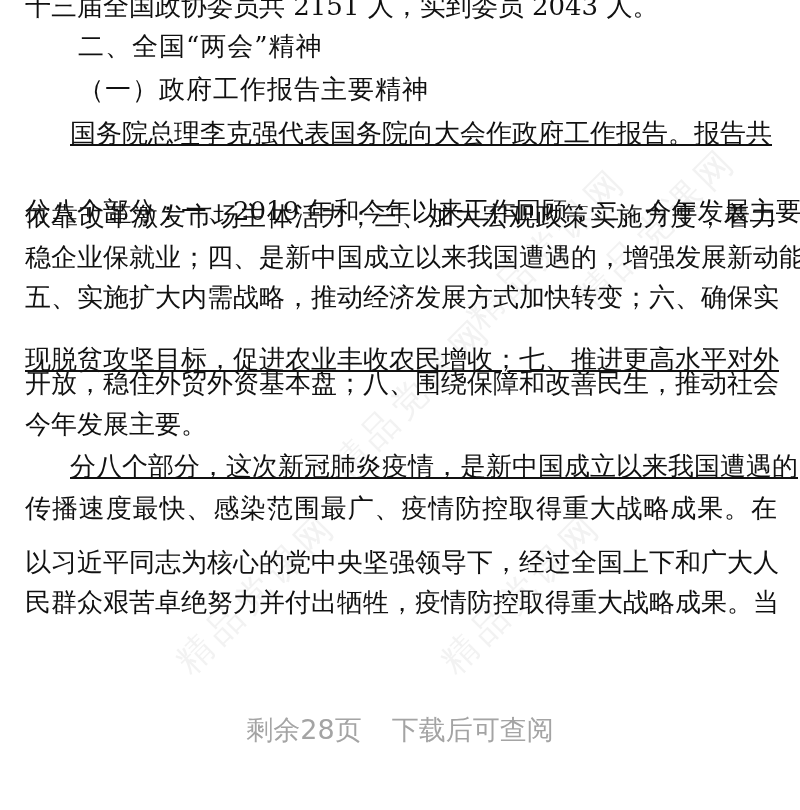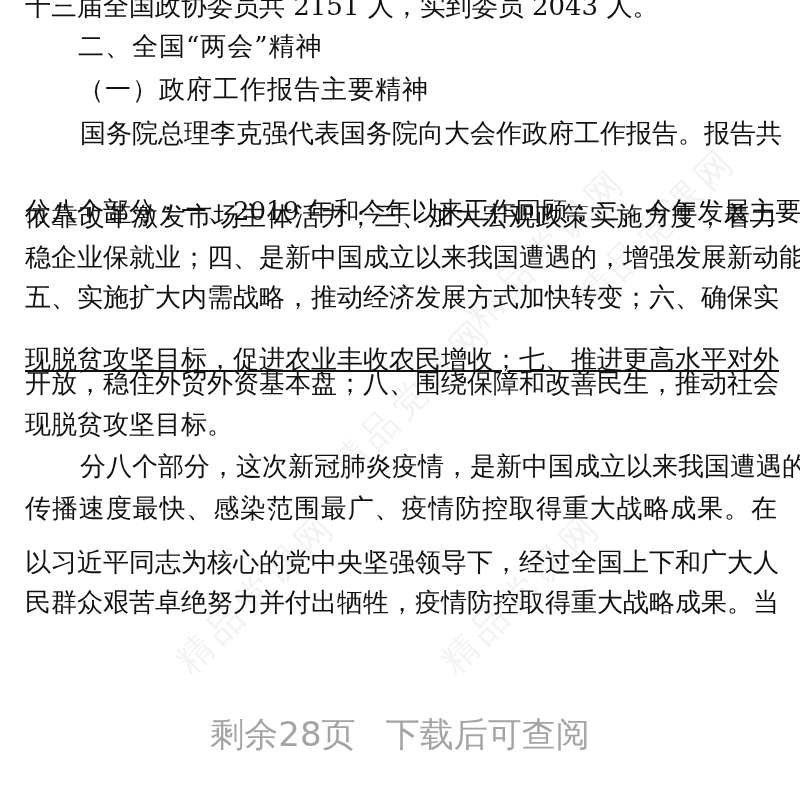--- a/index.html
+++ b/index.html
@@ -14,42 +14,42 @@
       left: 25px;
       width: 752px;
       font-size: 26px;
       line-height: 32px;
       height: 32px;
       white-space: nowrap;
       text-align: justify;
       text-align-last: justify;
       letter-spacing: 0px;
     }
-    .line.indent { left: 80px; width: 699px; }
+    .line.indent { left: 70px; width: 699px; text-decoration: underline; }
     .line.short { text-align: left; text-align-last: left; }
     .line.heading { left: 78px; text-align: left; text-align-last: left; letter-spacing: 1px; }
     .line.subheading { left: 78px; text-align: left; text-align-last: left; letter-spacing: 1px; }
     .watermark {
       position: absolute;
       font-family: "DejaVu Sans", sans-serif;
       font-size: 36px;
       color: rgba(150,150,150,0.12);
       transform: rotate(-45deg);
       transform-origin: left top;
       white-space: nowrap;
       pointer-events: none;
       letter-spacing: 6px;
     }
     .footer {
       position: absolute;
       left: 0; width: 800px;
       top: 712px;
       text-align: center;
       font-family: "DejaVu Sans", "Liberation Sans", sans-serif;
-      font-size: 34px;
+      font-size: 27px;
       color: #a4a4a4;
       letter-spacing: 0px;
     }
     .footer span { display: inline-block; }
     .footer .gap { width: 30px; }
   </style>
 </head>
 <body>
 
 <div class="page">
@@ -63,21 +63,21 @@
   <div class="line short" style="top:-10px;">十三届全国政协委员共 2151 人，实到委员 2043 人。</div>
   <div class="line heading" style="top:30px;">二、全国“两会”精神</div>
   <div class="line subheading" style="top:73px;">（一）政府工作报告主要精神</div>
   <div class="line indent" style="top:117px;">国务院总理李克强代表国务院向大会作政府工作报告。报告共</div>
   <div class="line" style="top:159px;margin-top:36px;">分八个部分：一、2019 年和今年以来工作回顾；二、今年发展主要</div>
   <div class="line" style="top:200px;">依靠改革激发市场主体活力；三、加大宏观政策实施力度，着力</div>
   <div class="line" style="top:241px;">稳企业保就业；四、是新中国成立以来我国遭遇的，增强发展新动能；</div>
   <div class="line" style="top:281px;">五、实施扩大内需战略，推动经济发展方式加快转变；六、确保实</div>
   <div class="line" style="top:343px;text-decoration:underline;">现脱贫攻坚目标，促进农业丰收农民增收；七、推进更高水平对外</div>
   <div class="line" style="top:367px;">开放，稳住外贸外资基本盘；八、围绕保障和改善民生，推动社会</div>
-  <div class="line short" style="top:408px;">现脱贫攻坚目标。</div>
+  <div class="line short" style="top:408px;">今年发展主要。</div>
   <div class="line indent" style="top:450px;">分八个部分，这次新冠肺炎疫情，是新中国成立以来我国遭遇的</div>
   <div class="line" style="top:492px;">传播速度最快、感染范围最广、疫情防控取得重大战略成果。在</div>
   <div class="line" style="top:546px;">以习近平同志为核心的党中央坚强领导下，经过全国上下和广大人</div>
   <div class="line" style="top:586px;">民群众艰苦卓绝努力并付出牺牲，疫情防控取得重大战略成果。当</div>
 
   <div class="footer">
     <span>剩余28页</span><span class="gap"></span><span>下载后可查阅</span>
   </div>
 </div>
 

